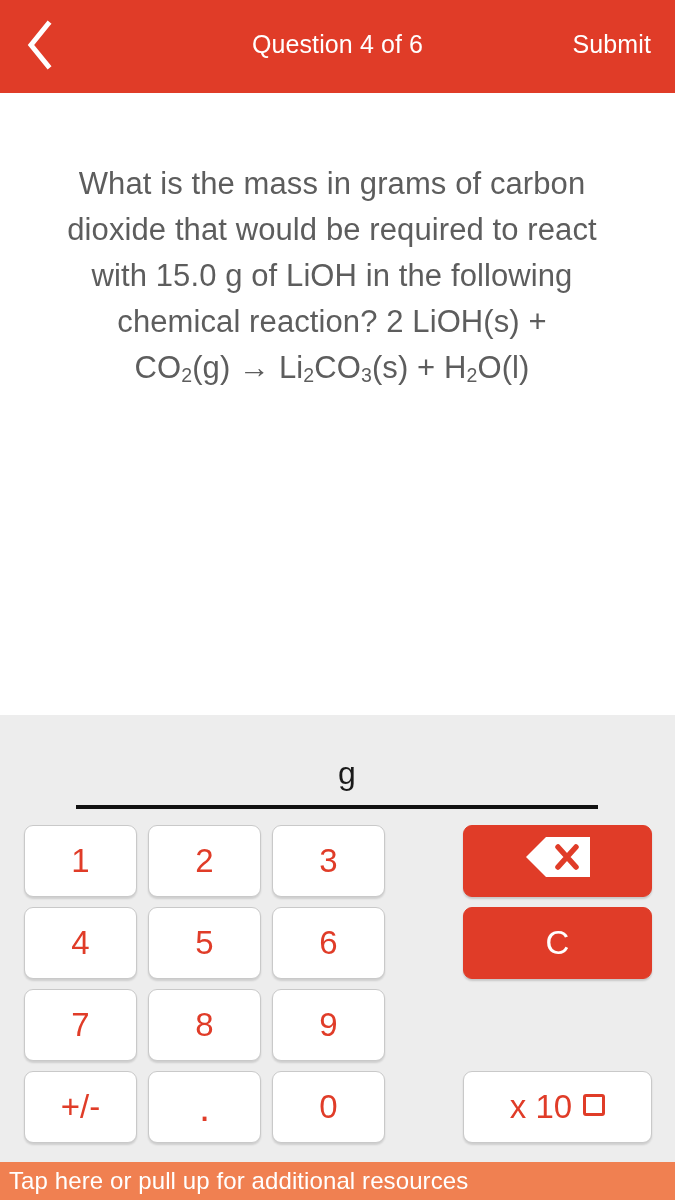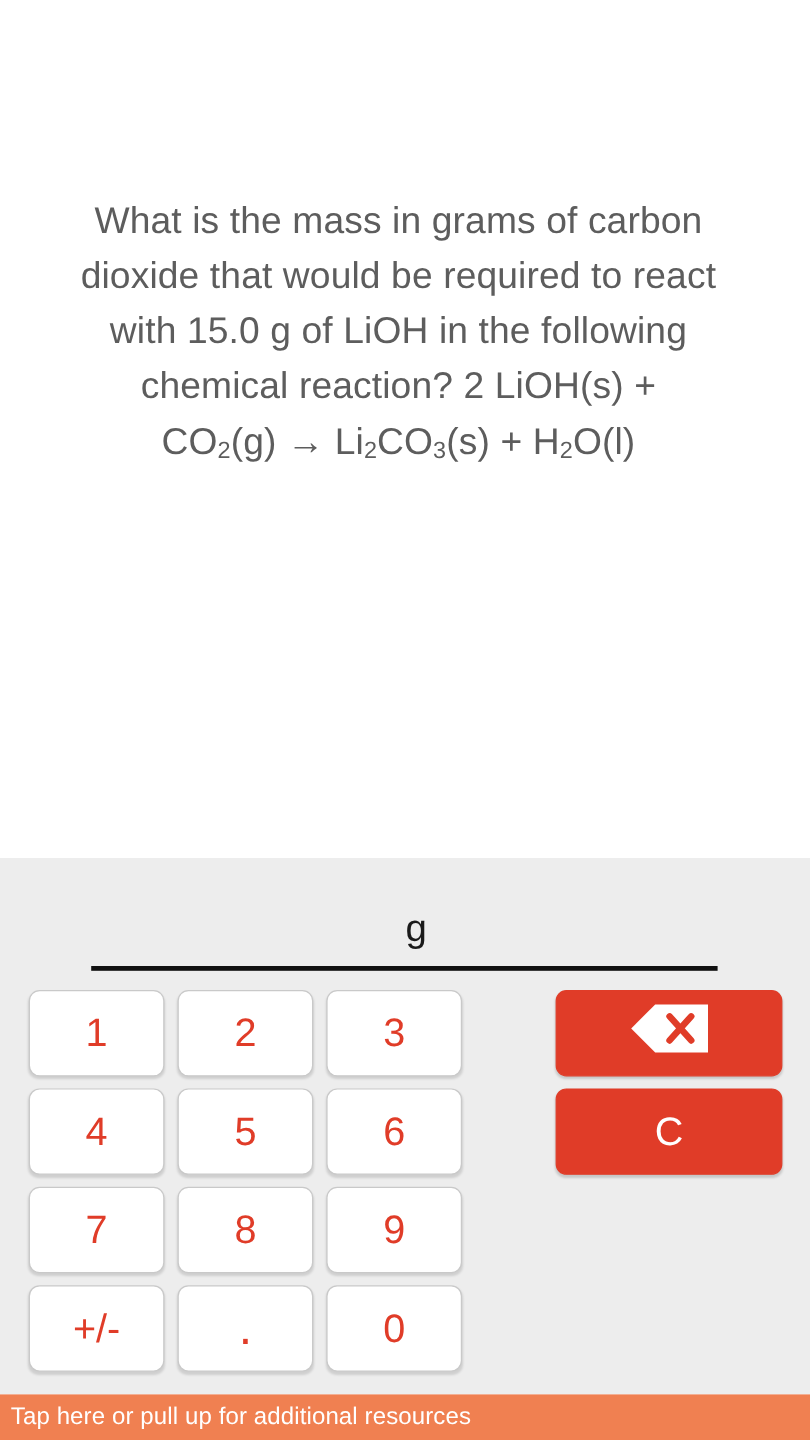--- a/index.html
+++ b/index.html
@@ -172,30 +172,44 @@
     left: 0;
     top: 1162px;
     width: 675px;
     height: 38px;
     background: #f08051;
     display: flex;
     align-items: center;
   }
   .footer-text {
     color: #ffffff;
-    font-size: 20px;
+    font-size: 24px;
     padding-left: 9px;
     letter-spacing: 0.1px;
   }
 </style>
 </head>
 <body>
 
 <div id="app">
 
+  <div class="header">
+
+    <div class="back-btn">
+      <span>
+        <svg width="30" height="50" viewBox="0 0 30 50" aria-hidden="true">
+          <polyline points="23,4 6,25 23,46" fill="none" stroke="#ffffff" stroke-width="5" stroke-linecap="square" stroke-linejoin="miter"></polyline>
+        </svg>
+      </span>
+    </div>
+
+    <div class="header-title">Question 4 of 6</div>
+
+    <div class="submit-btn">Submit</div>
+  </div>
 
   <div class="question-area">
     <div class="question-text"><span>What is the mass in grams of carbon dioxide that would be required to react with 15.0 g of LiOH in the following chemical reaction? 2 LiOH(s) + CO</span><sub>2</sub><span>(g) → Li</span><sub>2</sub><span>CO</span><sub>3</sub><span>(s) + H</span><sub>2</sub><span>O(l)</span></div>
   </div>
 
   <div class="keypad-panel">
 
     <div class="answer-row">
       <div class="answer-value"></div>
       <div class="answer-unit">g</div>
@@ -248,19 +262,23 @@
           <path d="M22 2 L66 2 L66 42 L22 42 L2 22 Z" fill="#ffffff"></path>
           <path d="M34 12 L52 32 M52 12 L34 32" stroke="#e03c28" stroke-width="5.5" stroke-linecap="round"></path>
         </svg>
       </span>
     </div>
 
     <div class="key accent" style="left:463px; top:192px; width:189px; height:72px;">
       <span>C</span>
     </div>
 
+    <div class="key num" style="left:463px; top:356px; width:189px; height:72px;">
+      <span>x 10</span>
+      <span class="exp-box"></span>
+    </div>
   </div>
 
   <div class="footer">
     <span class="footer-text">Tap here or pull up for additional resources</span>
   </div>
 
 </div>
 
 </body></html>

